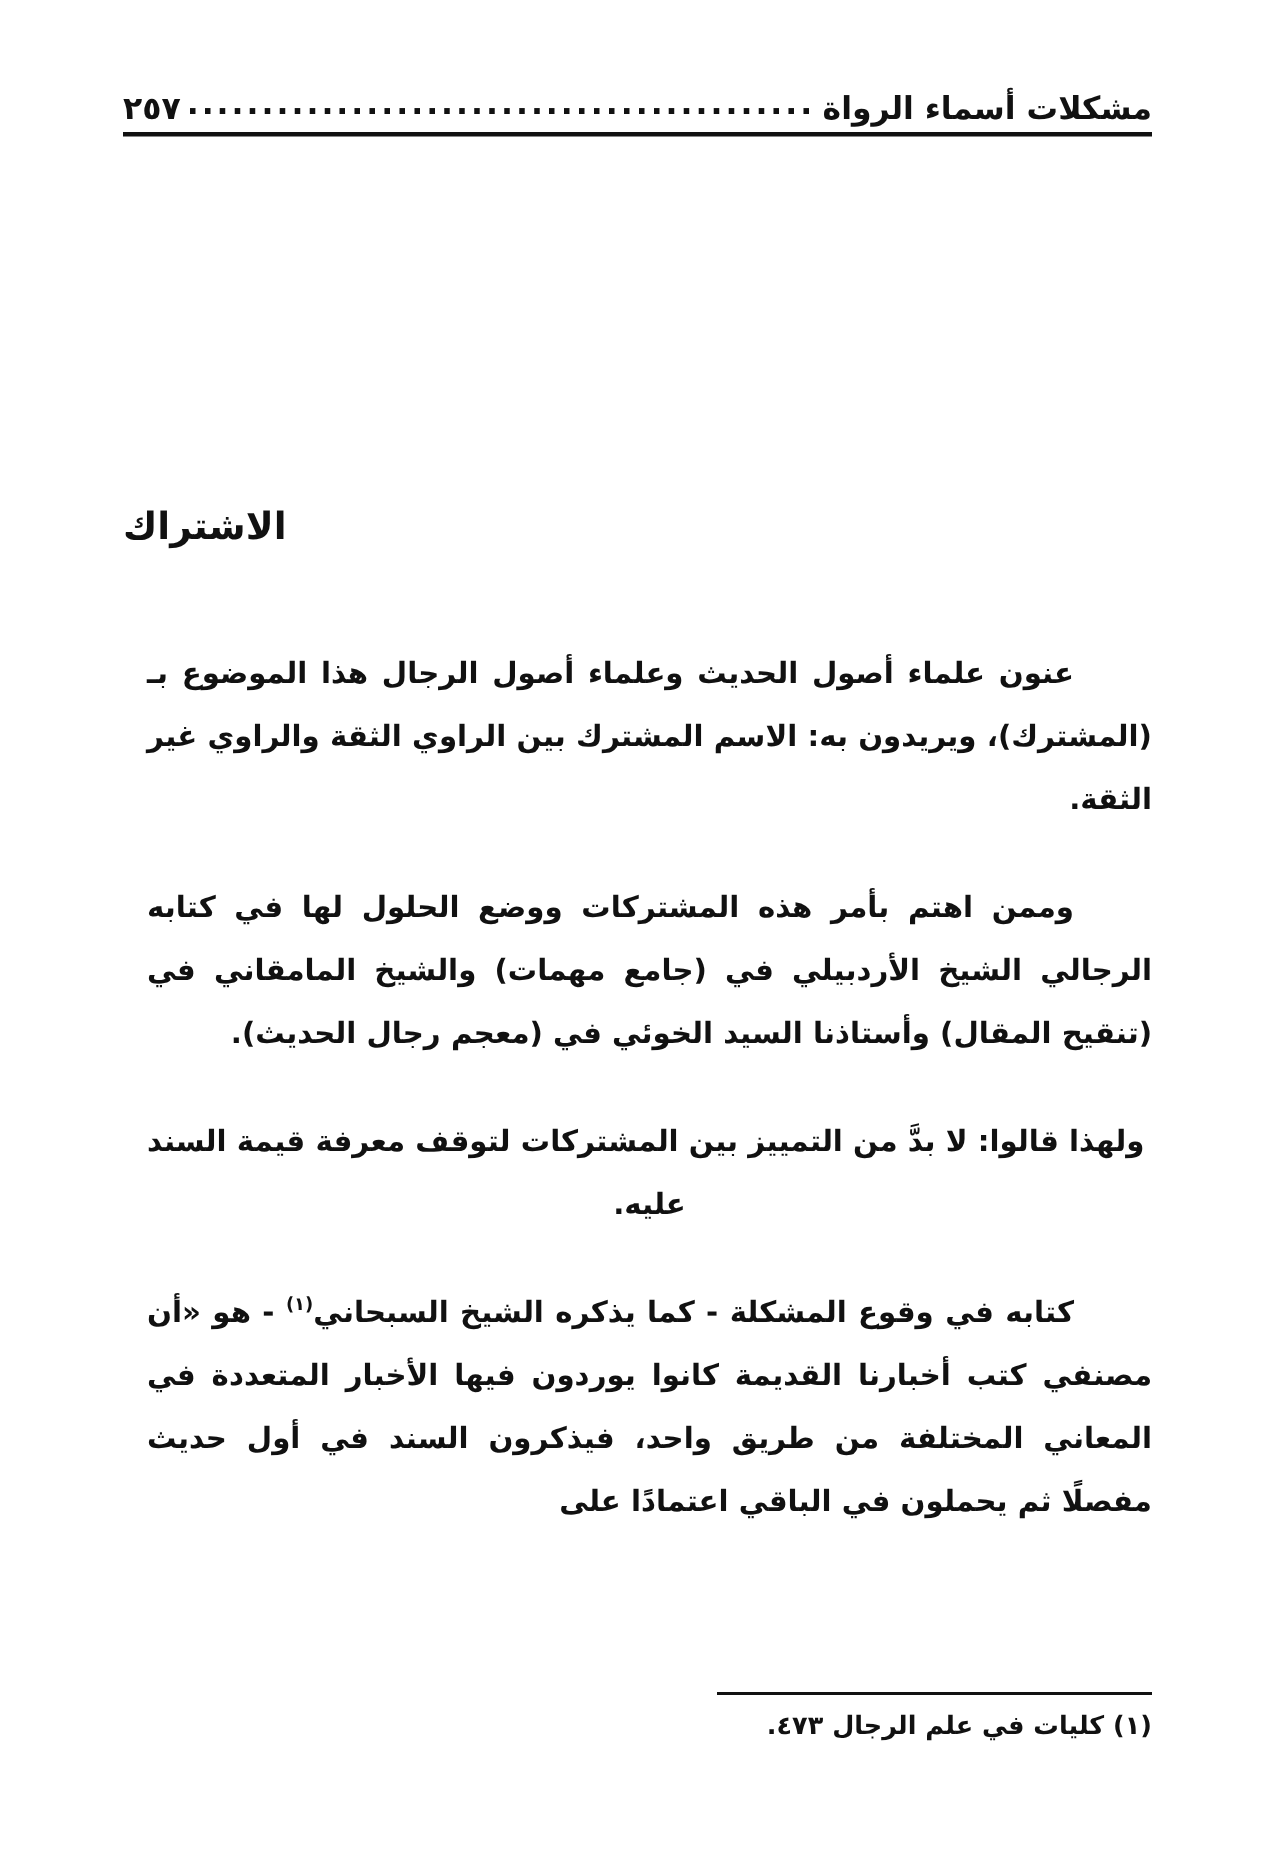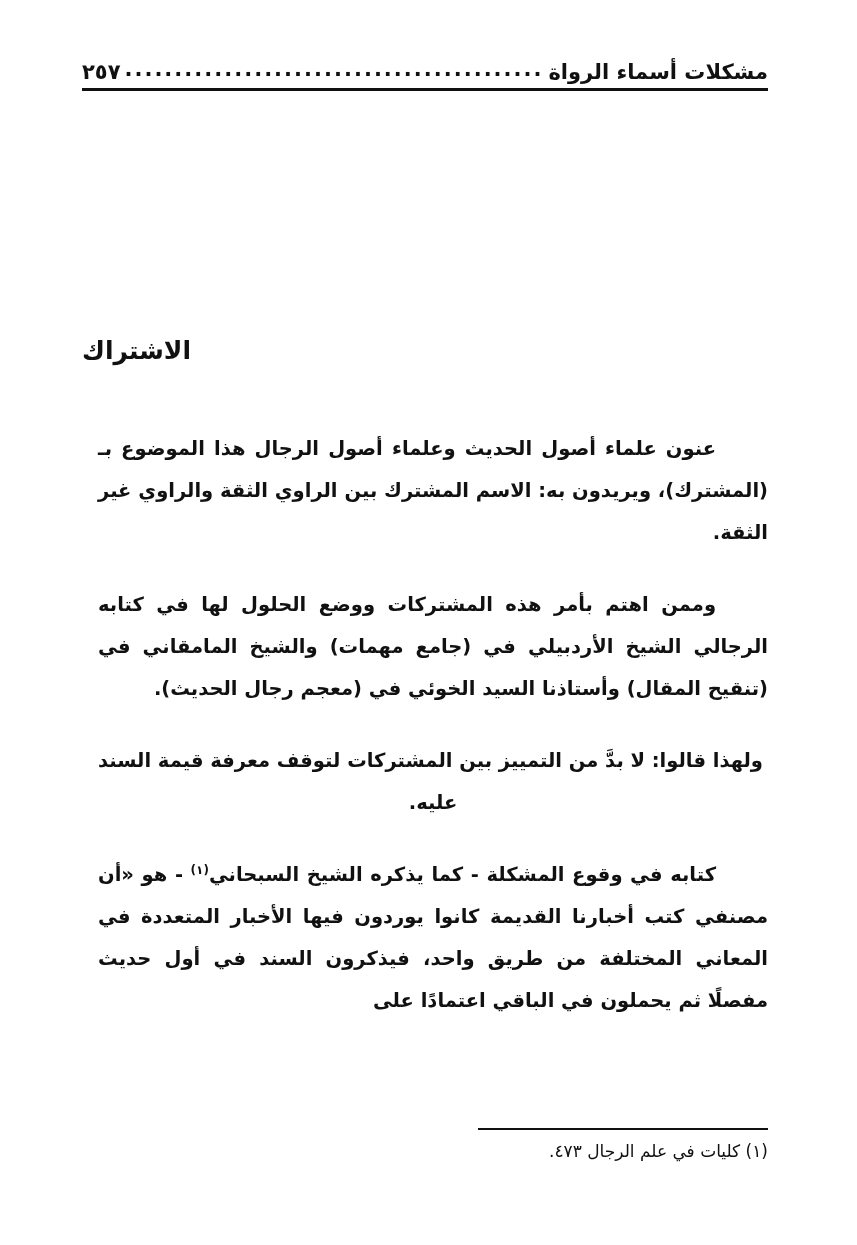--- a/index.html
+++ b/index.html
@@ -94,21 +94,21 @@
       right: 0;
       width: 290px;
       border-top: 2px solid #111;
     }
     .footnotes {
       position: absolute;
       top: 1138px;
       right: 0;
       left: 0;
       font-size: 17px;
-      font-weight: 400;
+      font-weight: 700;
       line-height: 26px;
     }
   </style>
 </head>
 <body>
 
 <div class="page">
 
   <div class="running-header">
     <span class="title">مشكلات أسماء الرواة</span>

